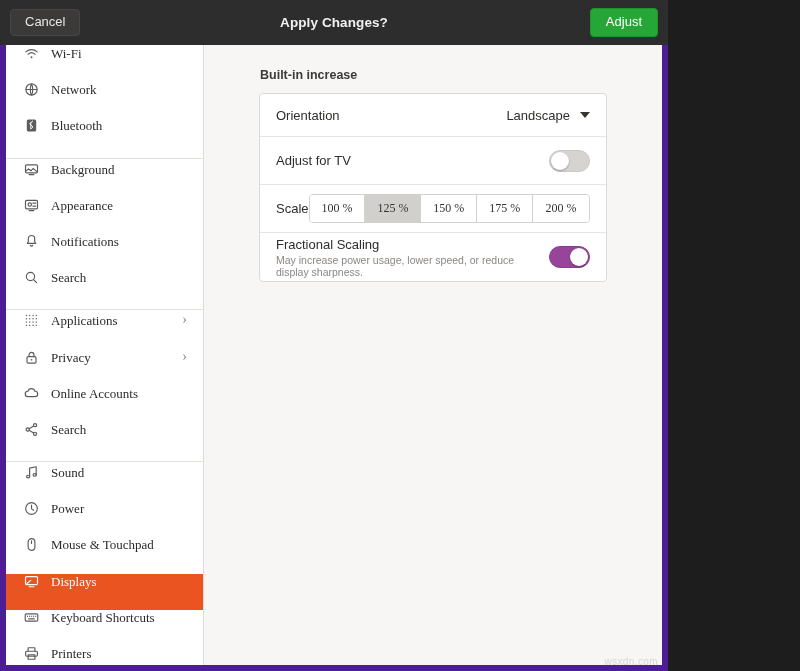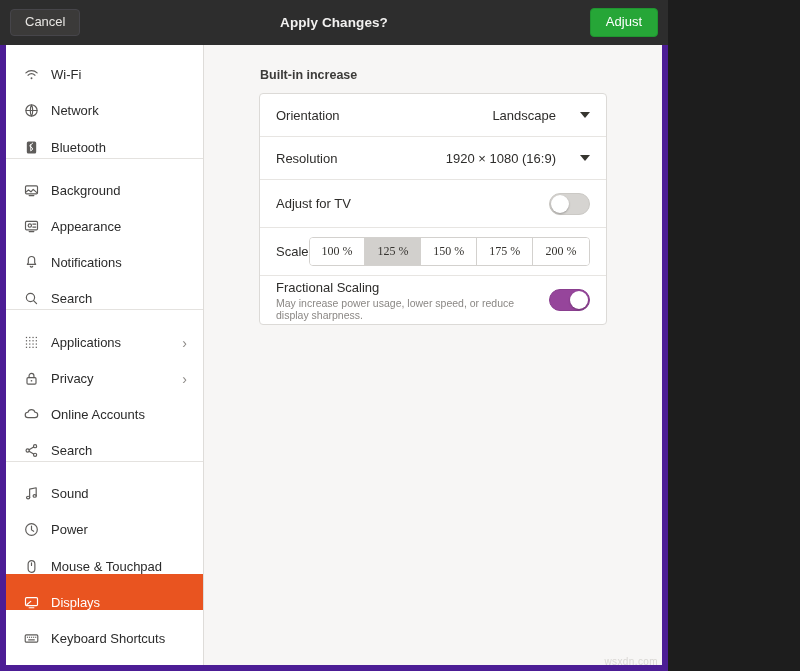--- a/index.html
+++ b/index.html
@@ -88,27 +88,28 @@
     width: 198px;
     flex: 0 0 198px;
     background: #ffffff;
     border-right: 1px solid #dedcd9;
     overflow: hidden;
     padding-top: 1px;
     box-sizing: border-box;
   }
   .nav-item {
     display: flex;
-    align-items: flex-end;
+    align-items: flex-start;
     height: 36.2px;
     padding: 0 10px 0 14px;
     box-sizing: border-box;
     cursor: pointer;
     color: #2b2b2b;
     font-size: 13px;
+    font-family: Liberation Serif, serif;
   }
   .nav-item.selected {
     background: #e95420;
     color: #ffffff;
   }
   .nav-item .ic {
     width: 22px;
     flex: 0 0 22px;
     display: flex;
     align-items: center;
@@ -167,21 +168,21 @@
   .row-label .sub {
     display: block;
     font-size: 10.5px;
     color: #8a8784;
     margin-top: 2px;
     font-weight: normal;
   }
   .row-value {
     font-size: 13px;
     color: #2e2d2b;
-    margin-right: 24px;
+    margin-right: 10px;
     white-space: nowrap;
   }
   .caret {
     width: 0; height: 0;
     border-left: 5px solid transparent;
     border-right: 5px solid transparent;
     border-top: 6px solid #36352f;
     cursor: pointer;
   }
   .row.tall { min-height: 48px; }
@@ -451,25 +452,20 @@
       <div class="section-title">Built-in increase</div>
 
       <div class="card">
 
         <div class="row">
           <span class="row-label">Orientation</span>
           <span class="row-value">Landscape</span>
           <span class="caret"></span>
         </div>
 
-        <div class="row">
-          <span class="row-label">Resolution</span>
-          <span class="row-value">1920 × 1080 (16:9)</span>
-          <span class="caret"></span>
-        </div>
 
         <div class="row tall">
           <span class="row-label">Adjust for TV</span>
           <span class="toggle off">
             <span class="knob"></span>
           </span>
         </div>
 
         <div class="row tall">
           <span class="row-label">Scale</span>

